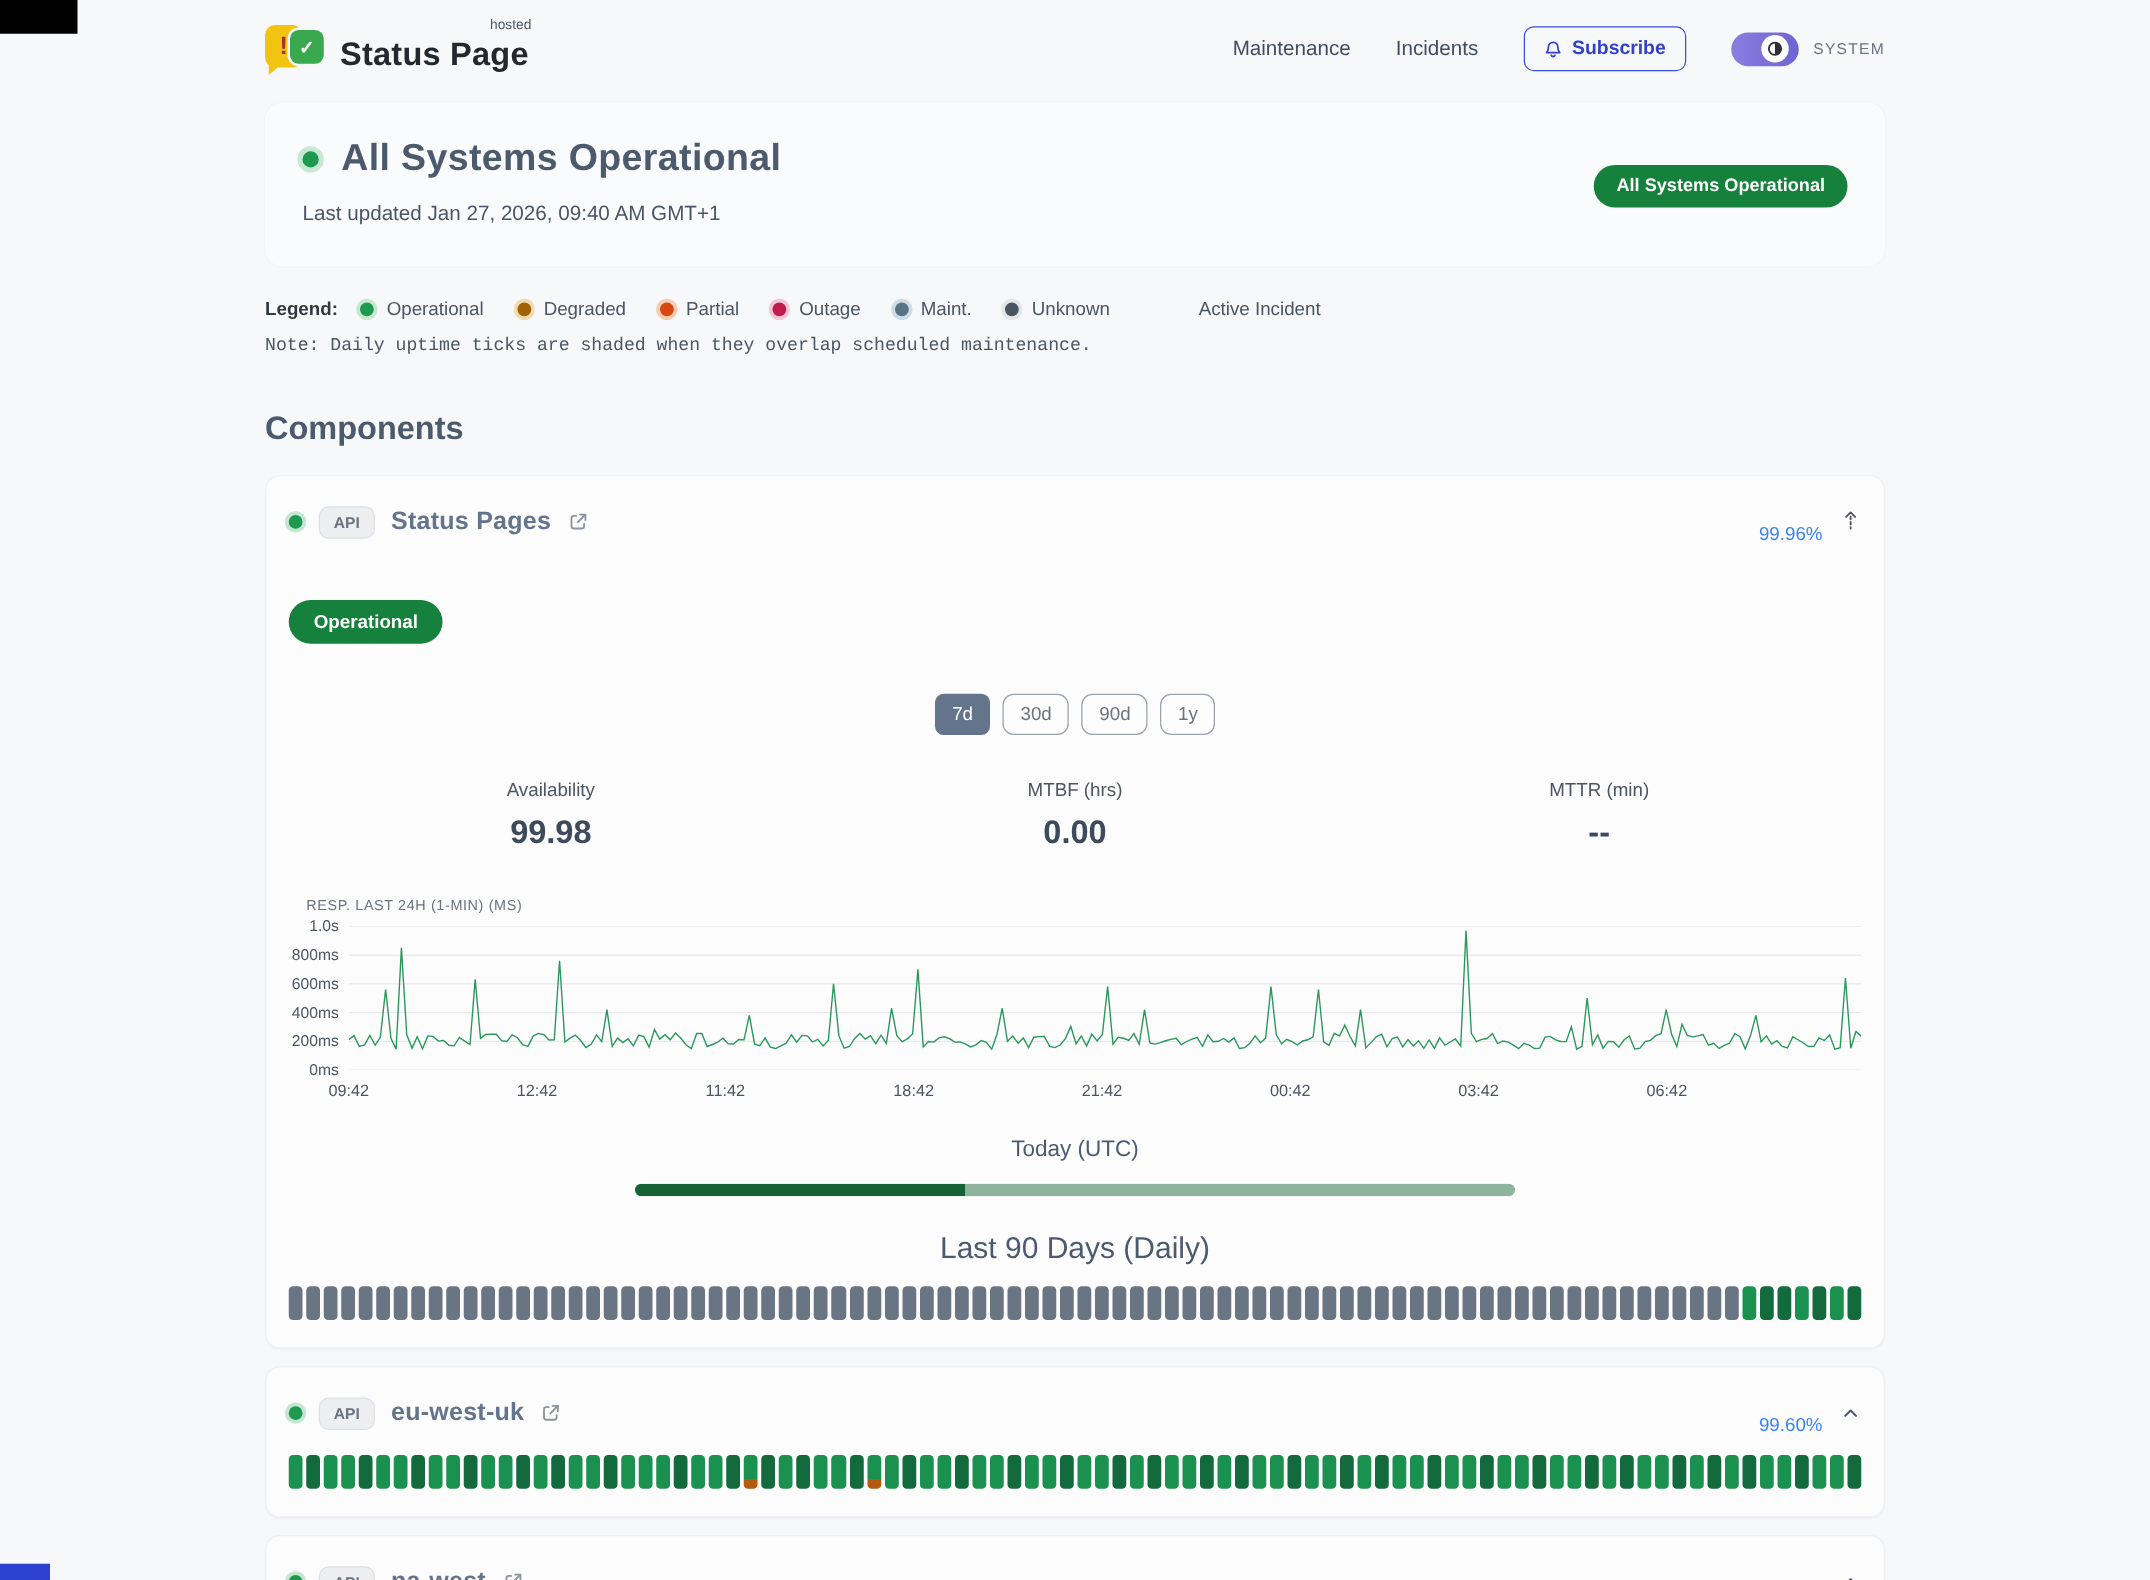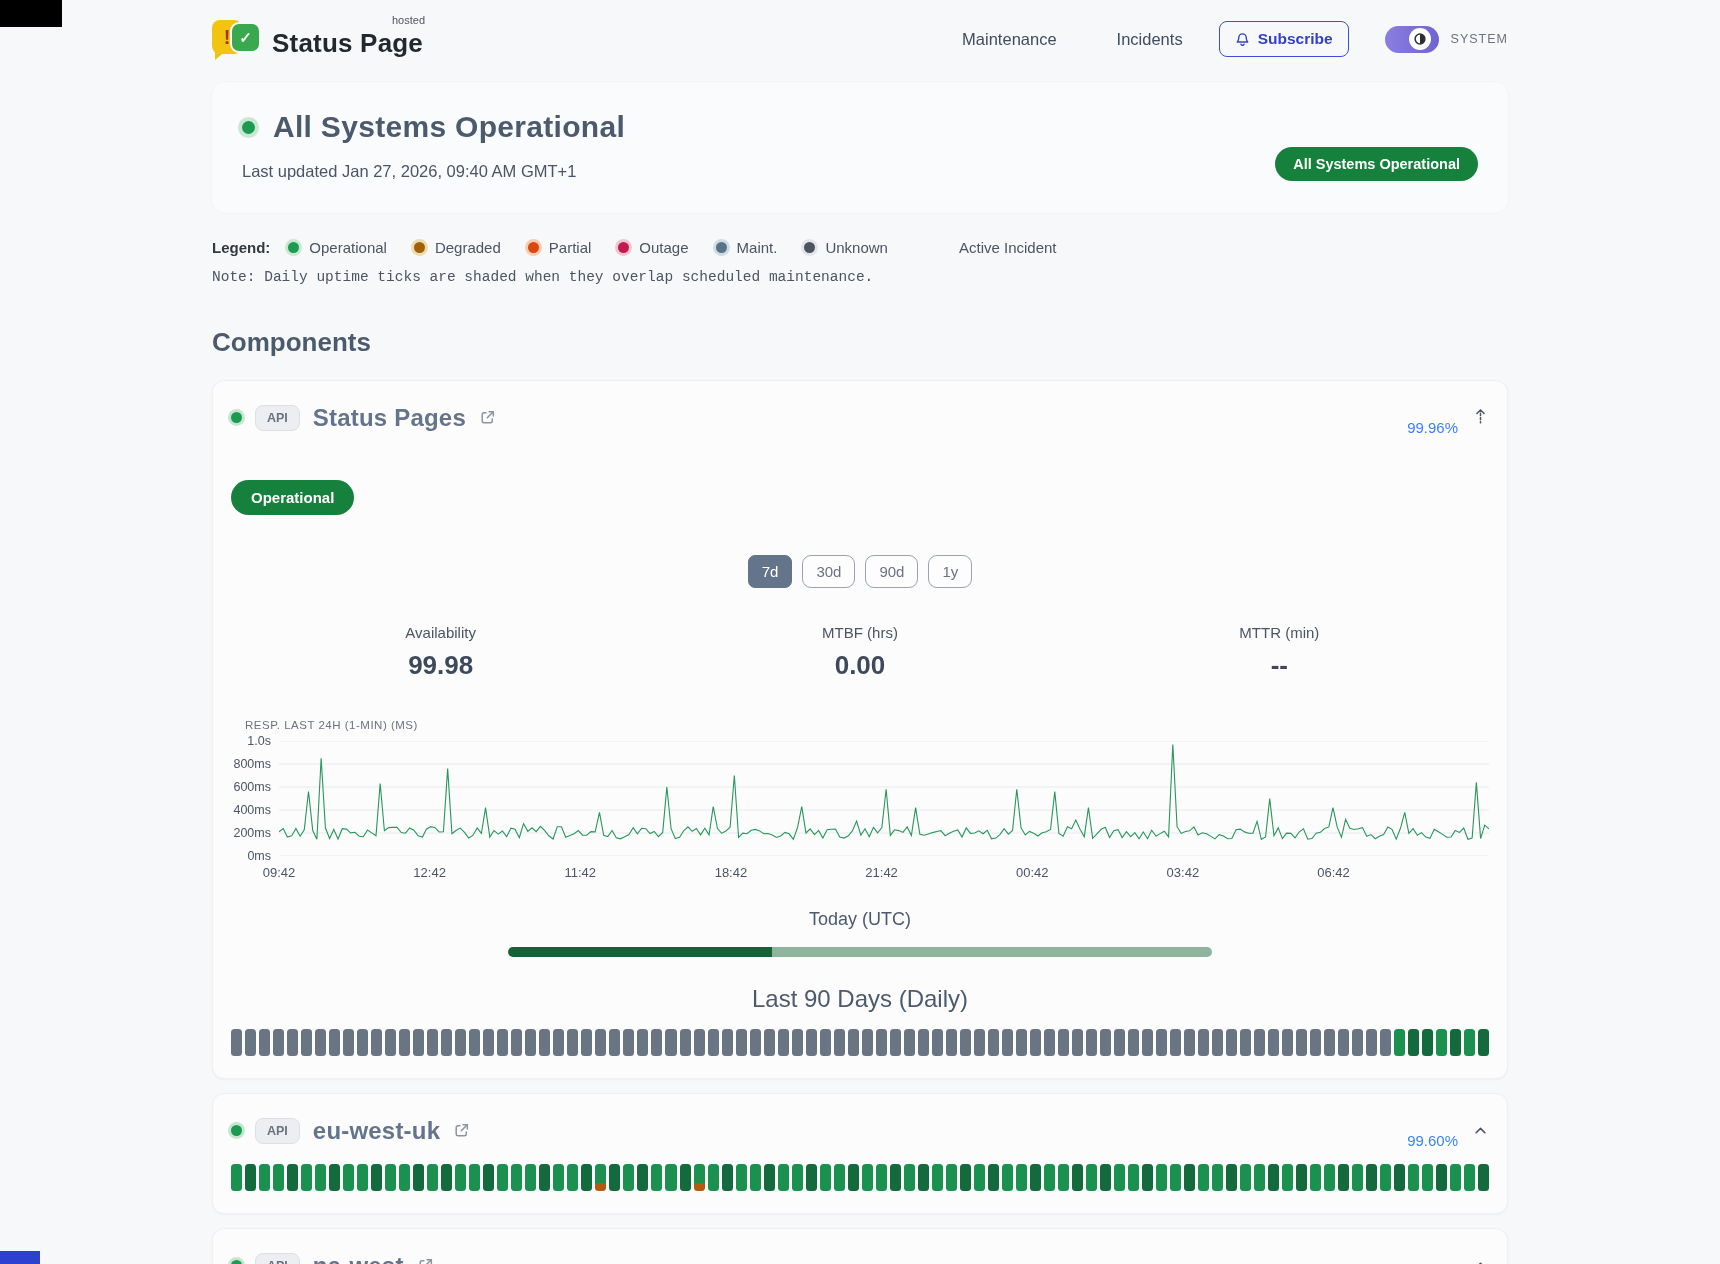--- a/index.html
+++ b/index.html
@@ -19,29 +19,29 @@
   .logo { position:relative; width:48px; height:44px; }
   .logo-yellow { position:absolute; left:0; top:3px; width:30px; height:34px; background:#f2c310; border-radius:8px; display:flex; align-items:center; justify-content:center; }
   .logo-yellow span { color:#a8322a; font-weight:700; font-size:20px; }
   .logo-tail { position:absolute; left:3px; top:33px; width:0; height:0; border-top:10px solid #f2c310; border-right:12px solid transparent; }
   .logo-green { position:absolute; left:20px; top:7px; width:27px; height:27px; background:#39a84e; border-radius:7px; display:flex; align-items:center; justify-content:center; box-shadow:0 0 0 2px #f7f8f9; }
   .logo-green span { color:#fff; font-weight:700; font-size:15px; }
   .brand-text { position:relative; padding-top:8px; }
   .brand-name { font-size:26px; font-weight:700; color:#23282f; letter-spacing:.2px; }
   .brand-tag { position:absolute; top:-6px; right:-2px; font-size:11px; color:#4b5563; }
   .topnav { display:flex; align-items:center; gap:36px; }
-  .nav-link { font-size:16.5px; color:#3f4c63; cursor:pointer;margin-left:24px; }
+  .nav-link { font-size:16.5px; color:#3f4c63; cursor:pointer; }
   .subscribe-btn { display:flex; align-items:center; gap:8px; border:1.5px solid #3d4ed8; color:#3341c8; border-radius:8px; padding:8px 15px; font-size:15.5px; font-weight:700; background:transparent; cursor:pointer; font-family:inherit; }
   .theme-wrap { display:flex; align-items:center; gap:12px; }
   .theme-toggle { width:54px; height:27px; border-radius:14px; background:linear-gradient(90deg,#8a7ee0,#6f63d2); position:relative; cursor:pointer; }
   .theme-knob { position:absolute; left:24px; top:2.5px; width:22px; height:22px; border-radius:50%; background:#fff; display:flex; align-items:center; justify-content:center; }
   .theme-mode { font-size:12.5px; letter-spacing:1px; color:#6b7280; }
 
   
-  .hero { margin-top:20px; background:#fafbfc; border-radius:14px; padding:28px 30px 32px; box-shadow:0 0 0 1px rgba(20,30,50,.02); display:flex; justify-content:space-between; align-items:flex-end; }
+  .hero { margin-top:20px; background:#fafbfc; border-radius:14px; padding:28px 30px 32px; box-shadow:0 0 0 1px rgba(20,30,50,.02); display:flex; justify-content:space-between; align-items:center; }
   .hero-title-row { display:flex; align-items:center; gap:18px; }
   .status-dot-lg { width:13px; height:13px; border-radius:50%; background:#1d9a50; box-shadow:0 0 0 4px #c9e8d4; }
   .hero-title { font-size:30px; font-weight:600; color:#4c5a6e; letter-spacing:.3px; }
   .hero-updated { margin-top:18px; font-size:16.5px; color:#4a5568; }
   .hero-badge { margin-top:6px; background:#15813c; color:#fff; font-size:14.5px; font-weight:700; padding:9px 18px; border-radius:18px; }
 
   
   .legend-row { margin-top:26px; display:flex; align-items:center; font-size:15px; color:#4b5563; }
   .legend-label { font-weight:700; color:#32383f; margin-right:18px; }
   .legend-item { display:flex; align-items:center; gap:10px; margin-right:27px; }
@@ -50,21 +50,21 @@
   .legend-note { margin-top:13px; font-size:14.5px; color:#4b5563;font-family:Liberation Mono, monospace; }
 
   
   .components-title { margin-top:42px; font-size:26px; font-weight:600; color:#4c5a6e; }
   .card { margin-top:22px; background:#fcfcfd; border:1px solid #eef0f3; border-radius:12px; padding:18px 18px 22px; box-shadow:0 1px 2px rgba(16,24,40,.04); }
   .card + .card { margin-top:14px; }
   .comp-head { display:flex; align-items:center; justify-content:space-between; }
   .comp-left { display:flex; align-items:center; gap:13px; }
   .comp-dot { width:11px; height:11px; border-radius:50%; background:#1d9a50; box-shadow:0 0 0 3px #c5e6d1; }
   .comp-badge { font-size:12.5px; font-weight:700; color:#6b7280; background:#eceef1; border:1px solid #dcdfe4; border-radius:8px; padding:5px 11px; }
-  .comp-name { font-size:24px; font-weight:700; color:#64748b; letter-spacing:.2px; }
+  .comp-name { font-size:20px; font-weight:700; color:#64748b; letter-spacing:.2px; }
   .comp-right { display:flex; align-items:center; gap:14px; }
   .comp-uptime { font-size:15px; color:#3b82f6;margin-top:20px; }
   .icon-btn { background:none; border:none; cursor:pointer; padding:2px; color:#4b5563; }
 
   .op-badge { display:inline-block; margin-top:44px; background:#15813c; color:#fff; font-size:15px; font-weight:700; padding:9px 20px; border-radius:19px; }
 
   .range-row { margin-top:40px; display:flex; justify-content:center; gap:10px; }
   .range-btn { font-family:inherit; font-size:15px; color:#6b7280; background:#fdfdfe; border:1px solid #9aa3af; border-radius:9px; padding:7px 13px; cursor:pointer; }
   .range-btn.active { background:#64748b; color:#fff; border-color:#64748b; border-radius:7px; }
 

